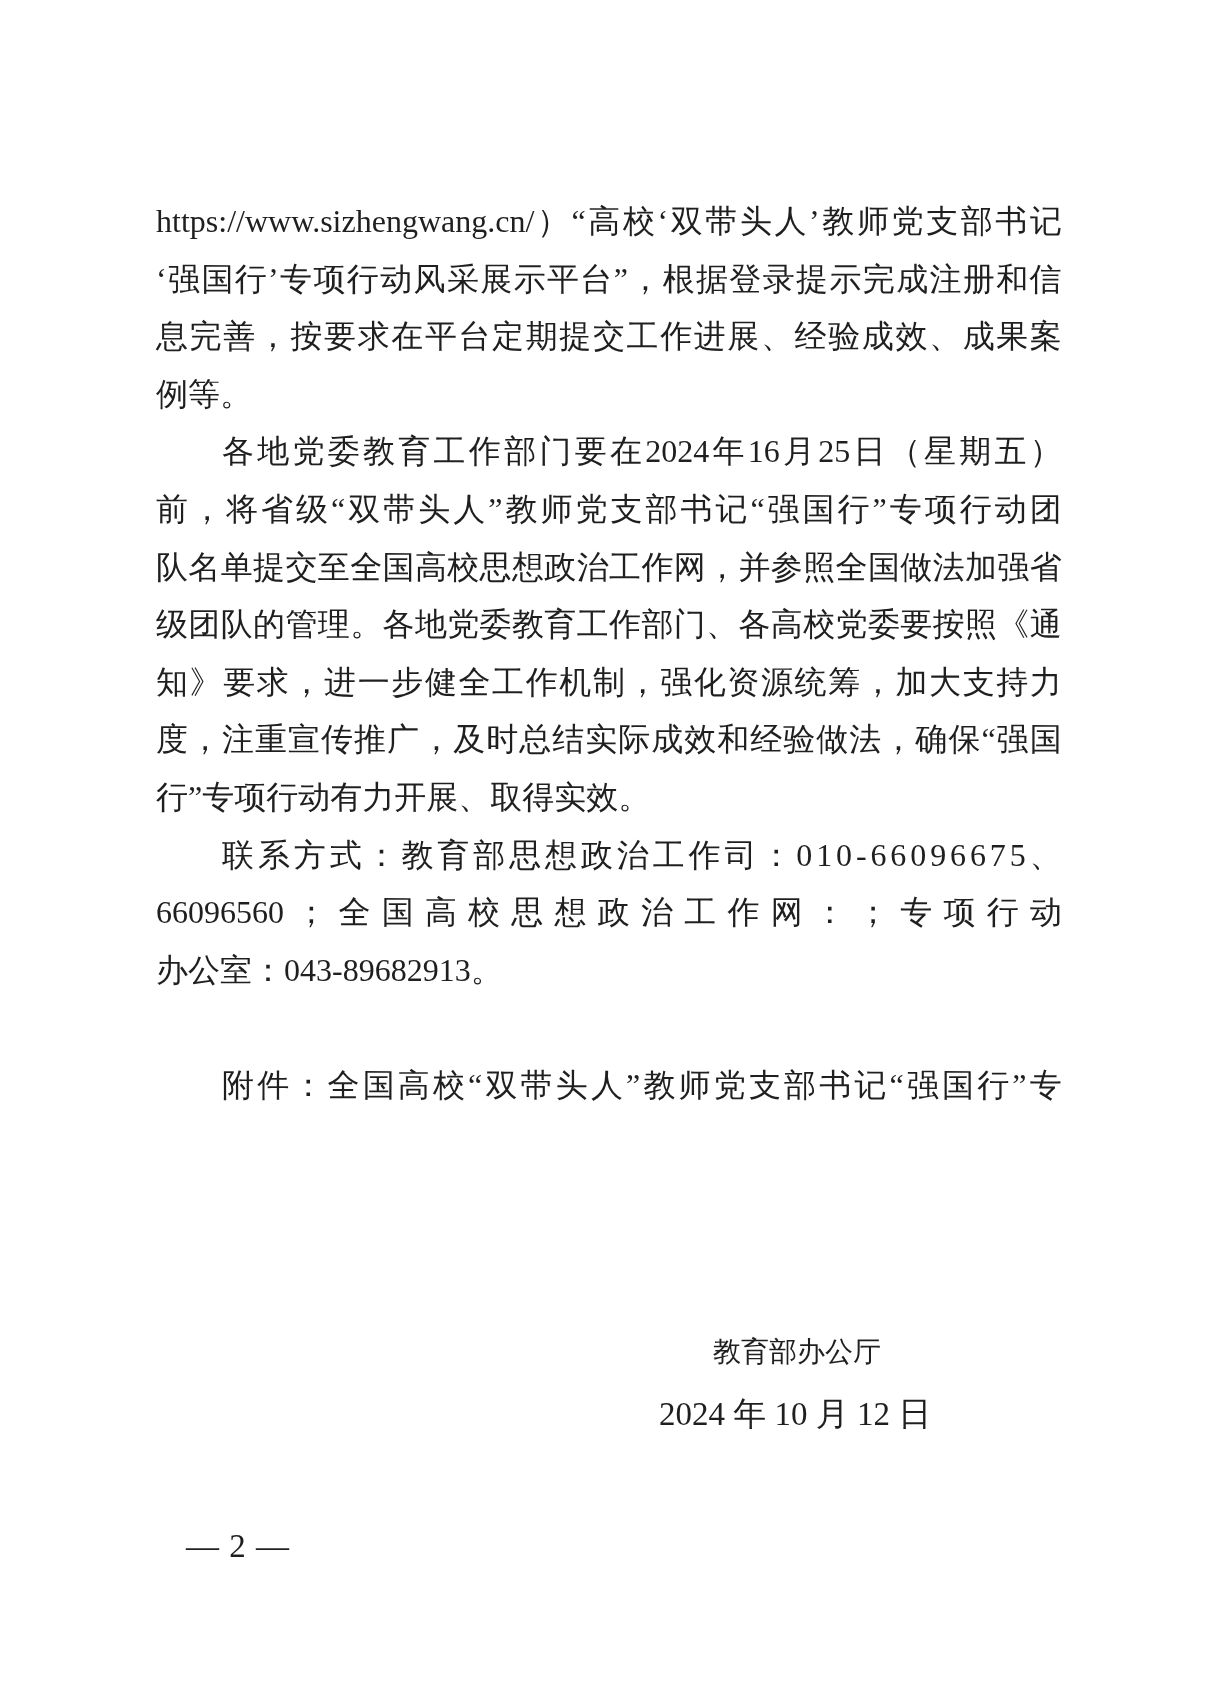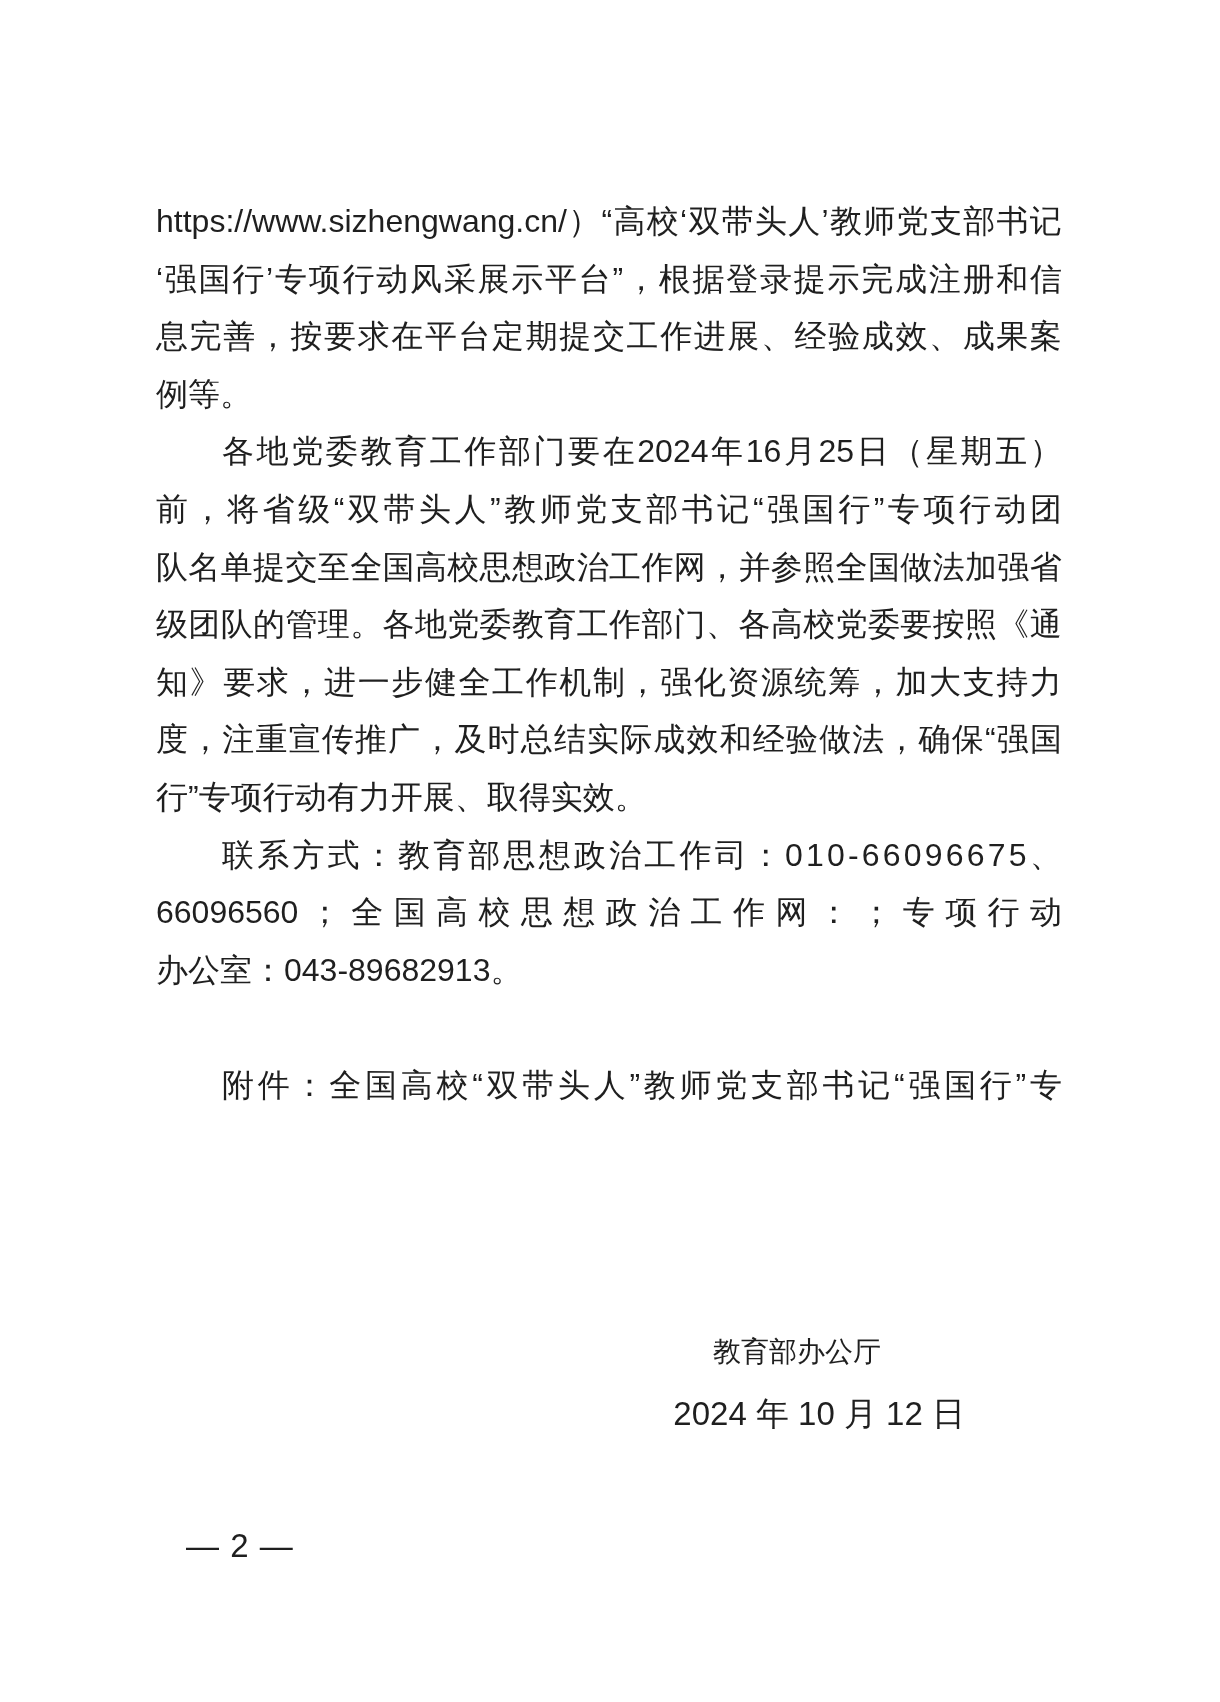--- a/index.html
+++ b/index.html
@@ -7,21 +7,21 @@
     margin: 0;
     padding: 0;
     background: #ffffff;
   }
   .page {
     position: relative;
     width: 1220px;
     height: 1702px;
     background: #ffffff;
     overflow: hidden;
-    font-family: Liberation Sans, sans-serif;
+    font-family: Liberation Serif, serif;
     color: #1f1f1f;
   }
   .body-block {
     position: absolute;
     left: 156px;
     top: 193px;
     width: 906px;
   }
   .line {
     height: 57.6px;
@@ -50,21 +50,21 @@
     text-align: center;
   }
   .sig-date {
     position: absolute;
     top: 1386px;
     left: 625px;
     width: 340px;
     height: 56px;
     line-height: 56px;
     font-size: 33px;
-    text-align: right;
+    text-align: center;
   }
   .footer-page-number {
     position: absolute;
     top: 1518px;
     left: 186px;
     height: 56px;
     line-height: 56px;
     font-size: 33px;
     letter-spacing: 1px;
   }

